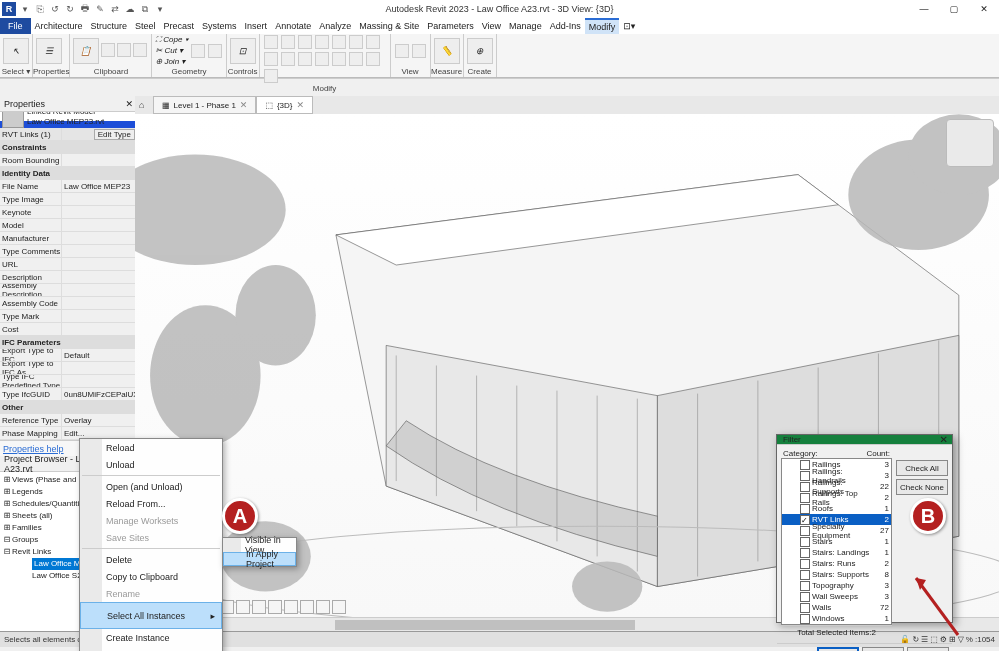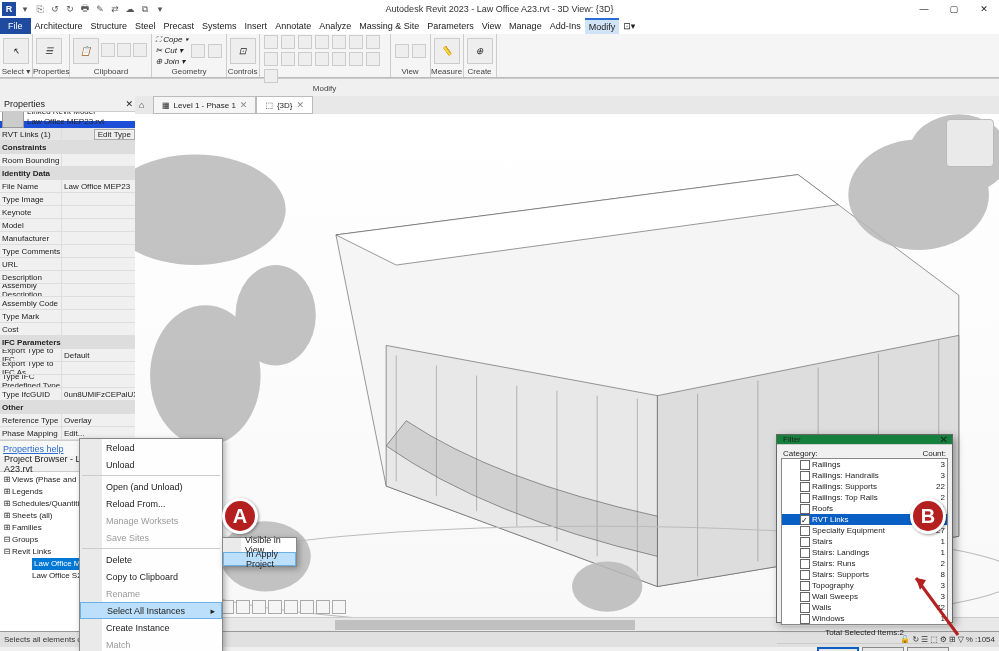--- a/index.html
+++ b/index.html
@@ -50,21 +50,21 @@
 .vtab .x { color:#888; font-size:9px; }
 .canvas { height:503px; background:linear-gradient(#fff, #f8f8f8); position:relative; overflow:hidden; }
 .canvas svg { width:100%; height:100%; }
 .view-cube { position:absolute; top:5px; right:5px; width:48px; height:48px; background:#eaeaea; border:1px solid #bbb; display:flex; align-items:center; justify-content:center; font-size:7px; color:#666; border-radius:4px; }
 .view-ctrl { position:absolute; bottom:3px; left:4px; display:flex; gap:2px; }
 .view-ctrl .vcbtn { width:14px; height:14px; border:1px solid #aaa; background:#f5f5f5; }
 .ctx-menu { position:absolute; left:79px; top:438px; width:144px; background:#fefefe; border:1px solid #888; box-shadow:2px 2px 6px rgba(0,0,0,0.3); font-size:9px; z-index:50; }
 .ctx-menu .strip { position:absolute; left:0; top:0; bottom:0; width:22px; background:#eaeaea; }
 .ctx-menu .mi { height:17px; display:flex; align-items:center; padding-left:26px; position:relative; }
 .ctx-menu .mi.sep { height:1px; border-top:1px solid #ccc; margin:2px 2px; padding:0; }
-.ctx-menu .mi.hl { background:#bcdffb; border:1px solid #6bb1e8; height:17px; }
+.ctx-menu .mi.hl { background:#bcdffb; border:1px solid #6bb1e8; height:27px; }
 .ctx-menu .mi.dis { color:#9a9a9a; }
 .ctx-menu .mi .arrow { position:absolute; right:6px; }
 .ctx-sub { position:absolute; left:222px; top:537px; width:75px; background:#fefefe; border:1px solid #888; box-shadow:2px 2px 6px rgba(0,0,0,0.3); font-size:9px; z-index:55; }
 .ctx-sub .strip { position:absolute; left:0; top:0; bottom:0; width:18px; background:#eaeaea; }
 .ctx-sub .mi { height:14px; display:flex; align-items:center; padding-left:22px; position:relative; }
 .ctx-sub .mi.hl { background:#bcdffb; border:1px solid #6bb1e8; }
 .filter-dlg { position:absolute; left:776px; top:434px; width:177px; height:189px; background:#f0f0f0; border:1px solid #666; box-shadow:3px 3px 8px rgba(0,0,0,0.35); z-index:60; font-size:8px; display:flex; flex-direction:column; }
 .filter-dlg .dlg-title { height:16px; background:#15803d; border-bottom:1px solid #ccc; display:flex; align-items:center; padding-left:6px; position:relative; }
 .filter-dlg .dlg-title .x { position:absolute; right:4px; font-size:10px; }
 .filter-dlg .body { flex:1; padding:4px; display:flex; gap:4px; }
@@ -606,20 +606,25 @@
             <span class="cb"></span>
             <span class="nm">Windows</span>
             <span class="ct">1</span>
           </div>
         </div>
       <div class="tot">
         <span>Total Selected Items:</span>
         <span>2</span>
       </div>
     </div>
+    <div class="side-col">
+      <div style="height:8px;"></div>
+      <div class="btn">Check All</div>
+      <div class="btn">Check None</div>
+    </div>
   </div>
   <div class="dlgbtns">
     <div class="b def">OK</div>
     <div class="b">Cancel</div>
     <div class="b">Apply</div>
   </div>
 </div>
 
 <div class="badge" style="left:222px;top:498px;">A</div>
 <div class="badge" style="left:910px;top:498px;">B</div>

